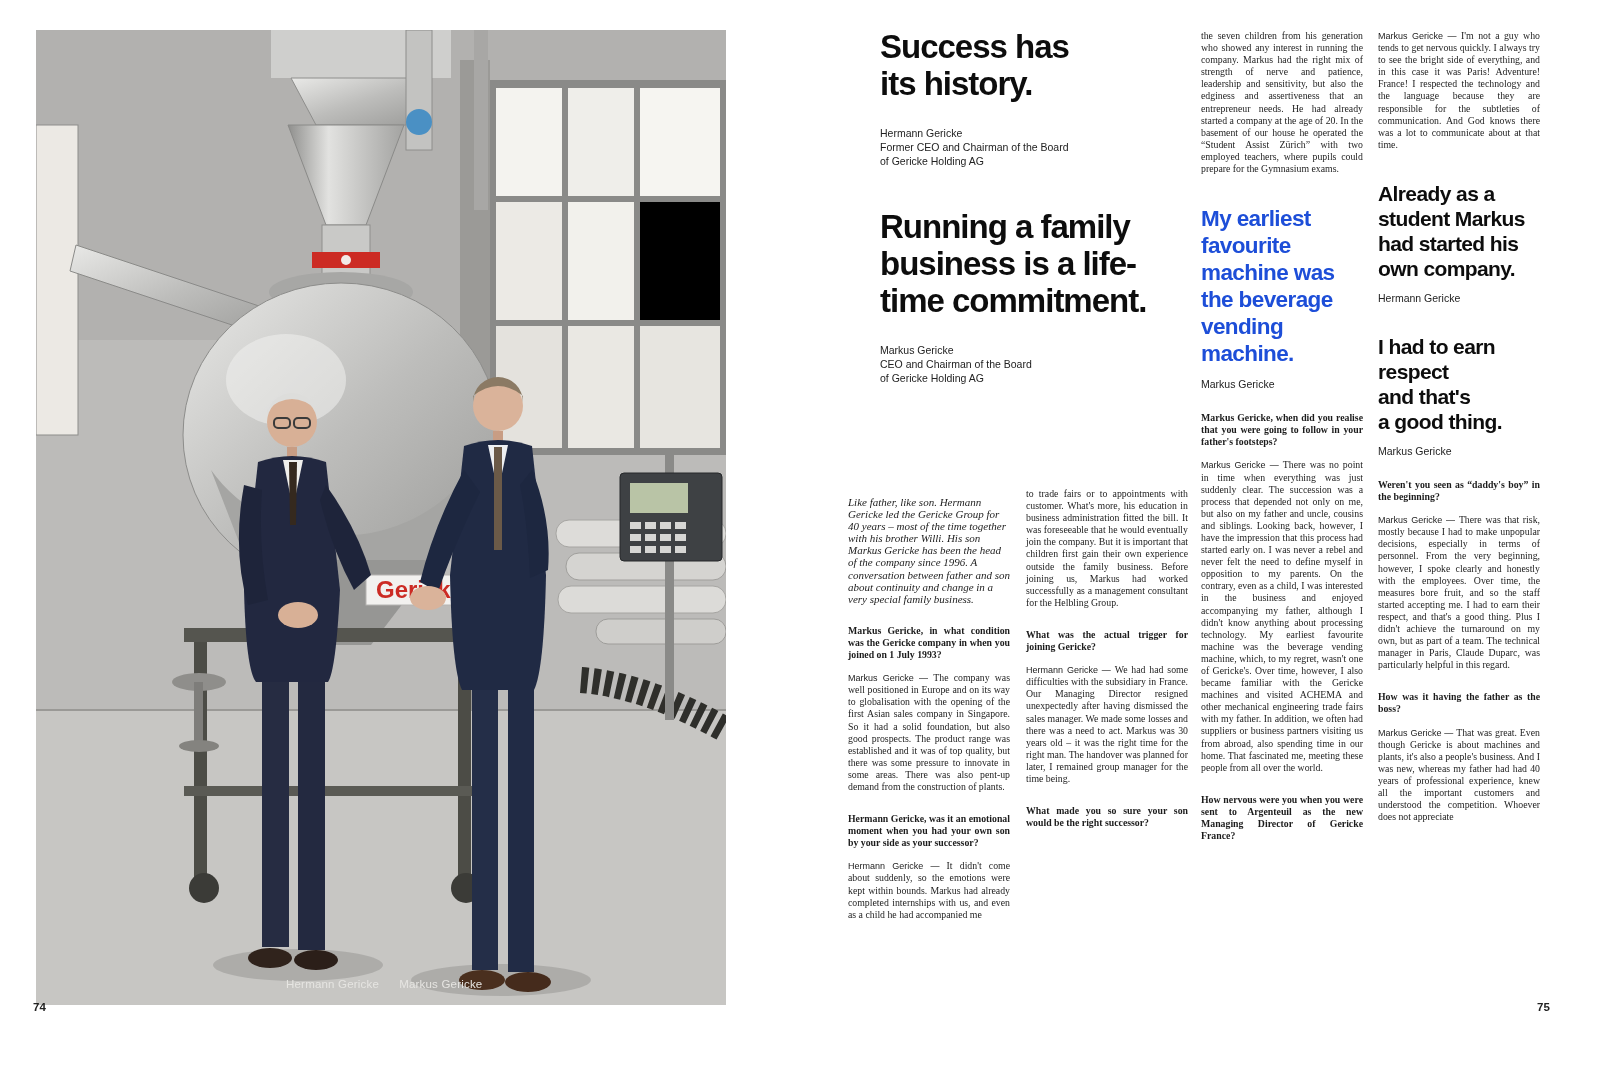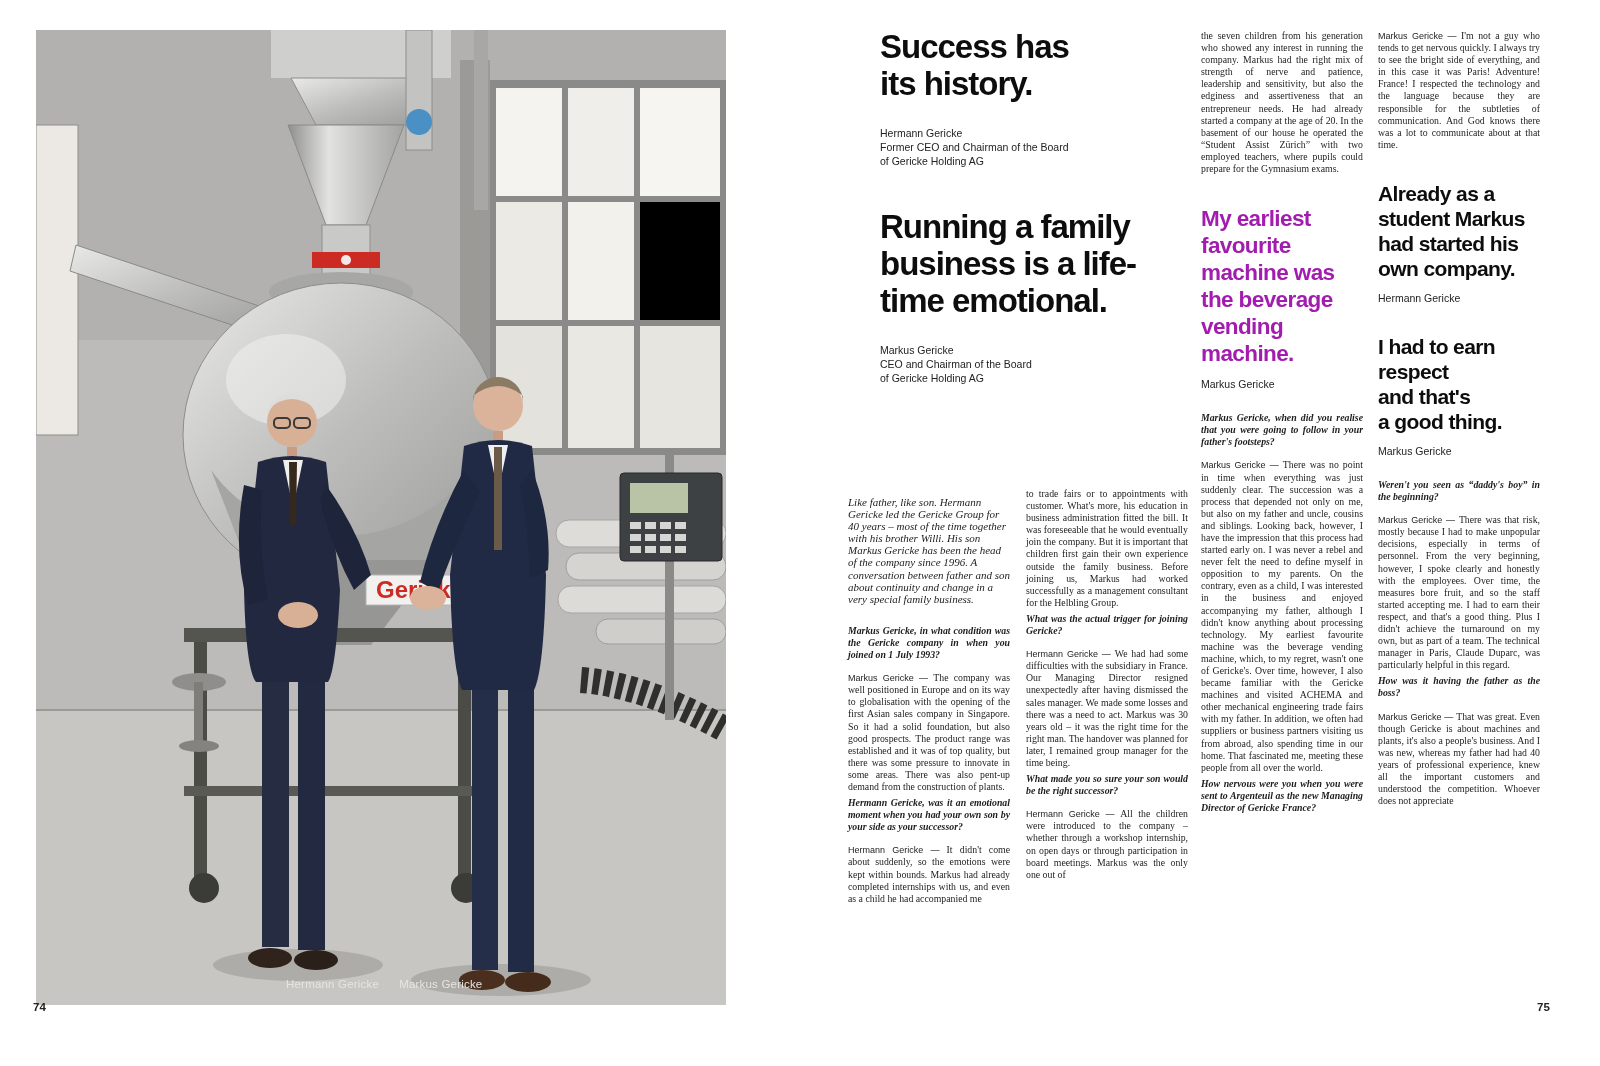--- a/index.html
+++ b/index.html
@@ -43,30 +43,30 @@
   .col { position:absolute; width:162px; }
   #col1 { left:848px;  top:496px; }
   #col2 { left:1026px; top:488px; }
   #col3 { left:1201px; top:30px;  }
   #col4 { left:1378px; top:30px;  }
   .para, .question, .intro {
     font-size:9.8px; line-height:12.1px; text-align:justify; color:#1c1c1c;
   }
   .para { margin-bottom:0; }
   .answer { margin-bottom:0; }
-  .question { font-weight:bold; margin:4px 0 11px;font-style:italic; }
+  .question { font-weight:bold; margin:20px 0 11px; }
   .question:first-child { margin-top:0; }
   .intro { font-style:italic; text-align:left; margin-bottom:20px; font-size:11px; }
   .speaker {
     font-family:"Liberation Sans", sans-serif; font-size:9px; color:#1c1c1c;
   }
   .quote-block { margin:30px 0 22px; }
   .pullquote {
     font-family:"Liberation Sans", sans-serif; font-weight:bold;
-    font-size:22.5px; line-height:27px; letter-spacing:-0.6px; color:#a21caf;
+    font-size:22.5px; line-height:27px; letter-spacing:-0.6px; color:#1d4ed8;
     white-space:pre-line;
   }
   .bigheading {
     font-family:"Liberation Sans", sans-serif; font-weight:bold;
     font-size:21px; line-height:25px; letter-spacing:-0.6px; color:#0d0d0d;
     white-space:pre-line;
   }
   .attribution {
     font-family:"Liberation Sans", sans-serif; font-size:10.5px;
     color:#222; margin-top:11px;
@@ -235,39 +235,38 @@
   <div class="pagenum" id="pagenum-right">75</div>
 
   <div class="headline-block">
     <div class="big-title" id="title1">Success has
 its history.</div>
     <div class="title-attr">Hermann Gericke
 Former CEO and Chairman of the Board
 of Gericke Holding AG</div>
     <div class="big-title" id="title2">Running a family
 business is a life-
-time emotional.</div>
+time commitment.</div>
     <div class="title-attr">Markus Gericke
 CEO and Chairman of the Board
 of Gericke Holding AG</div>
   </div>
 
   <div class="col" id="col1">
       <p class="intro">Like father, like son. Hermann Gericke led the Gericke Group for 40 years – most of the time together with his brother Willi. His son Markus Gericke has been the head of the company since 1996. A conversation between father and son about continuity and change in a very special family business.</p>
       <p class="question">Markus Gericke, in what condition was the Gericke company in when you joined on 1 July 1993?</p>
       <p class="para answer"><span class="speaker">Markus Gericke — </span>The company was well positioned in Europe and on its way to globalisation with the opening of the first Asian sales company in Singapore. So it had a solid foundation, but also good prospects. The product range was established and it was of top quality, but there was some pressure to innovate in some areas. There was also pent-up demand from the construction of plants.</p>
       <p class="question">Hermann Gericke, was it an emotional moment when you had your own son by your side as your successor?</p>
       <p class="para answer"><span class="speaker">Hermann Gericke — </span>It didn't come about suddenly, so the emotions were kept within bounds. Markus had already completed internships with us, and even as a child he had accompanied me</p>
     </div>
   <div class="col" id="col2">
       <p class="para">to trade fairs or to appointments with customer. What's more, his education in business administration fitted the bill. It was foreseeable that he would eventually join the company. But it is important that children first gain their own experience outside the family business. Before joining us, Markus had worked successfully as a management consultant for the Helbling Group.</p>
       <p class="question">What was the actual trigger for joining Gericke?</p>
       <p class="para answer"><span class="speaker">Hermann Gericke — </span>We had had some difficulties with the subsidiary in France. Our Managing Director resigned unexpectedly after having dismissed the sales manager. We made some losses and there was a need to act. Markus was 30 years old – it was the right time for the right man. The handover was planned for later, I remained group manager for the time being.</p>
       <p class="question">What made you so sure your son would be the right successor?</p>
-      <p class="para answer"><span class="speaker">Hermann Gericke — </span>All the children were introduced to the company – whether through a workshop internship, on open days or through participation in board meetings. Markus was the only one out of</p>
     </div>
   <div class="col" id="col3">
       <p class="para">the seven children from his generation who showed any interest in running the company. Markus had the right mix of strength of nerve and patience, leadership and sensitivity, but also the edginess and assertiveness that an entrepreneur needs. He had already started a company at the age of 20. In the basement of our house he operated the “Student Assist Zürich” with two employed teachers, where pupils could prepare for the Gymnasium exams.</p>
       <div class="quote-block">
         <div class="pullquote">My earliest
 favourite
 machine was
 the beverage
 vending
 machine.</div>

